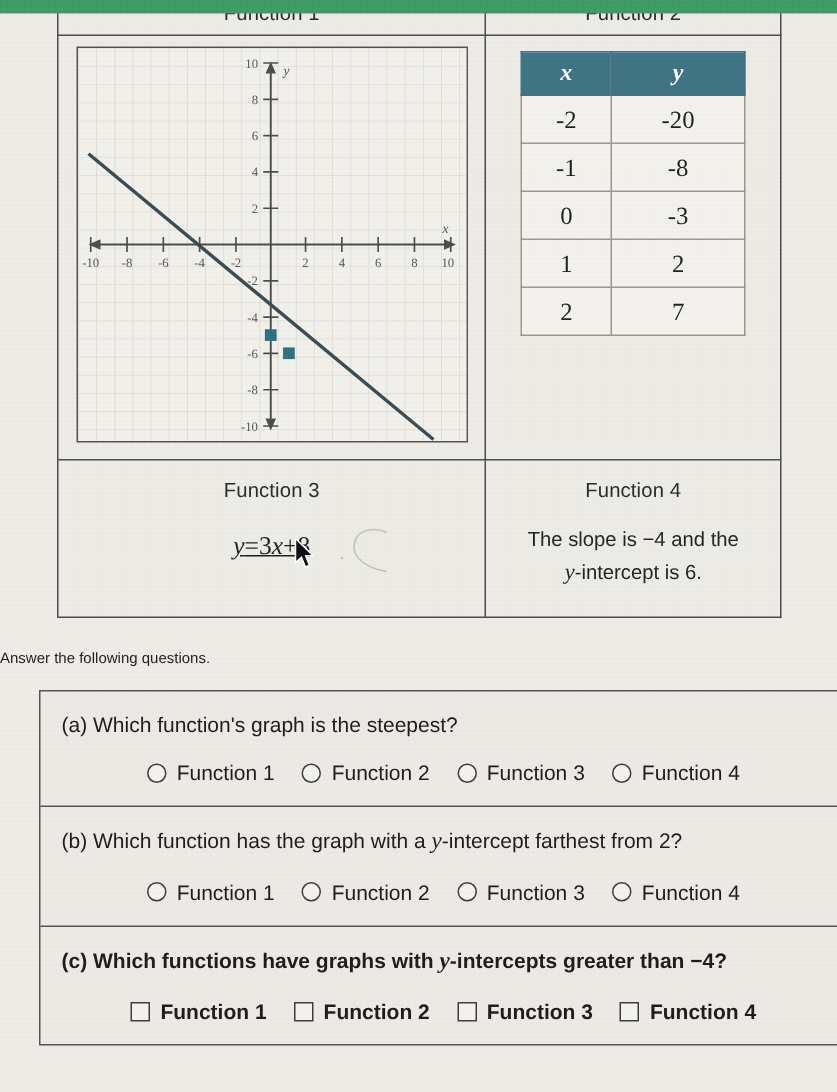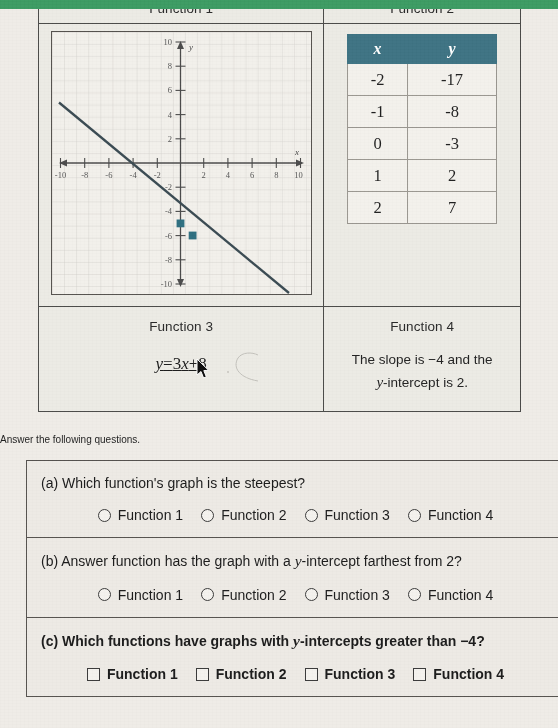--- a/index.html
+++ b/index.html
@@ -330,21 +330,21 @@
           <table class="xy-table">
             <thead>
               <tr>
                 <th>x</th>
                 <th>y</th>
               </tr>
             </thead>
             <tbody>
               <tr>
                 <td>-2</td>
-                <td>-17</td>
+                <td>-20</td>
               </tr>
               <tr>
                 <td>-1</td>
                 <td>-8</td>
               </tr>
               <tr>
                 <td>0</td>
                 <td>-3</td>
               </tr>
               <tr>
@@ -365,21 +365,21 @@
       <td class="cell col-left">
         <div class="fn-head">Function 3</div>
         <div class="eq-cell-body">
           <span class="eq"><span>y</span><span class="op">=</span><span class="op">3</span><span>x</span><span class="op">+</span><span class="op">8</span></span>
         </div>
       </td>
       <td class="cell col-right">
         <div class="fn-head">Function 4</div>
         <div class="desc-body">
           <span>The slope is −4 and the</span><br>
-          <span class="ital">y</span><span>-intercept is 2.</span>
+          <span class="ital">y</span><span>-intercept is 6.</span>
         </div>
       </td>
     </tr>
   </tbody>
     </table>
 
   <svg class="smudge" viewBox="0 0 42 30">
     <path d="M 34 29 C 16 26, 8 16, 14 6 C 18 0, 28 0, 34 3" fill="none" stroke="#8f8d87" stroke-width="1"></path>
     <circle cx="4" cy="20" r="0.9" fill="#8f8d87"></circle>
   </svg>
@@ -408,21 +408,21 @@
           <span class="opt-label">Function 3</span>
         </label>
         <label class="opt">
           <span class="radio"></span>
           <span class="opt-label">Function 4</span>
         </label>
       </div>
     </div>
 
     <div class="q-block">
-      <div class="q-text"><span>(b) Answer function has the graph with a </span><span class="ital">y</span><span>-intercept farthest from 2?</span></div>
+      <div class="q-text"><span>(b) Which function has the graph with a </span><span class="ital">y</span><span>-intercept farthest from 2?</span></div>
       <div class="opt-row">
         <label class="opt">
           <span class="radio"></span>
           <span class="opt-label">Function 1</span>
         </label>
         <label class="opt">
           <span class="radio"></span>
           <span class="opt-label">Function 2</span>
         </label>
         <label class="opt">

